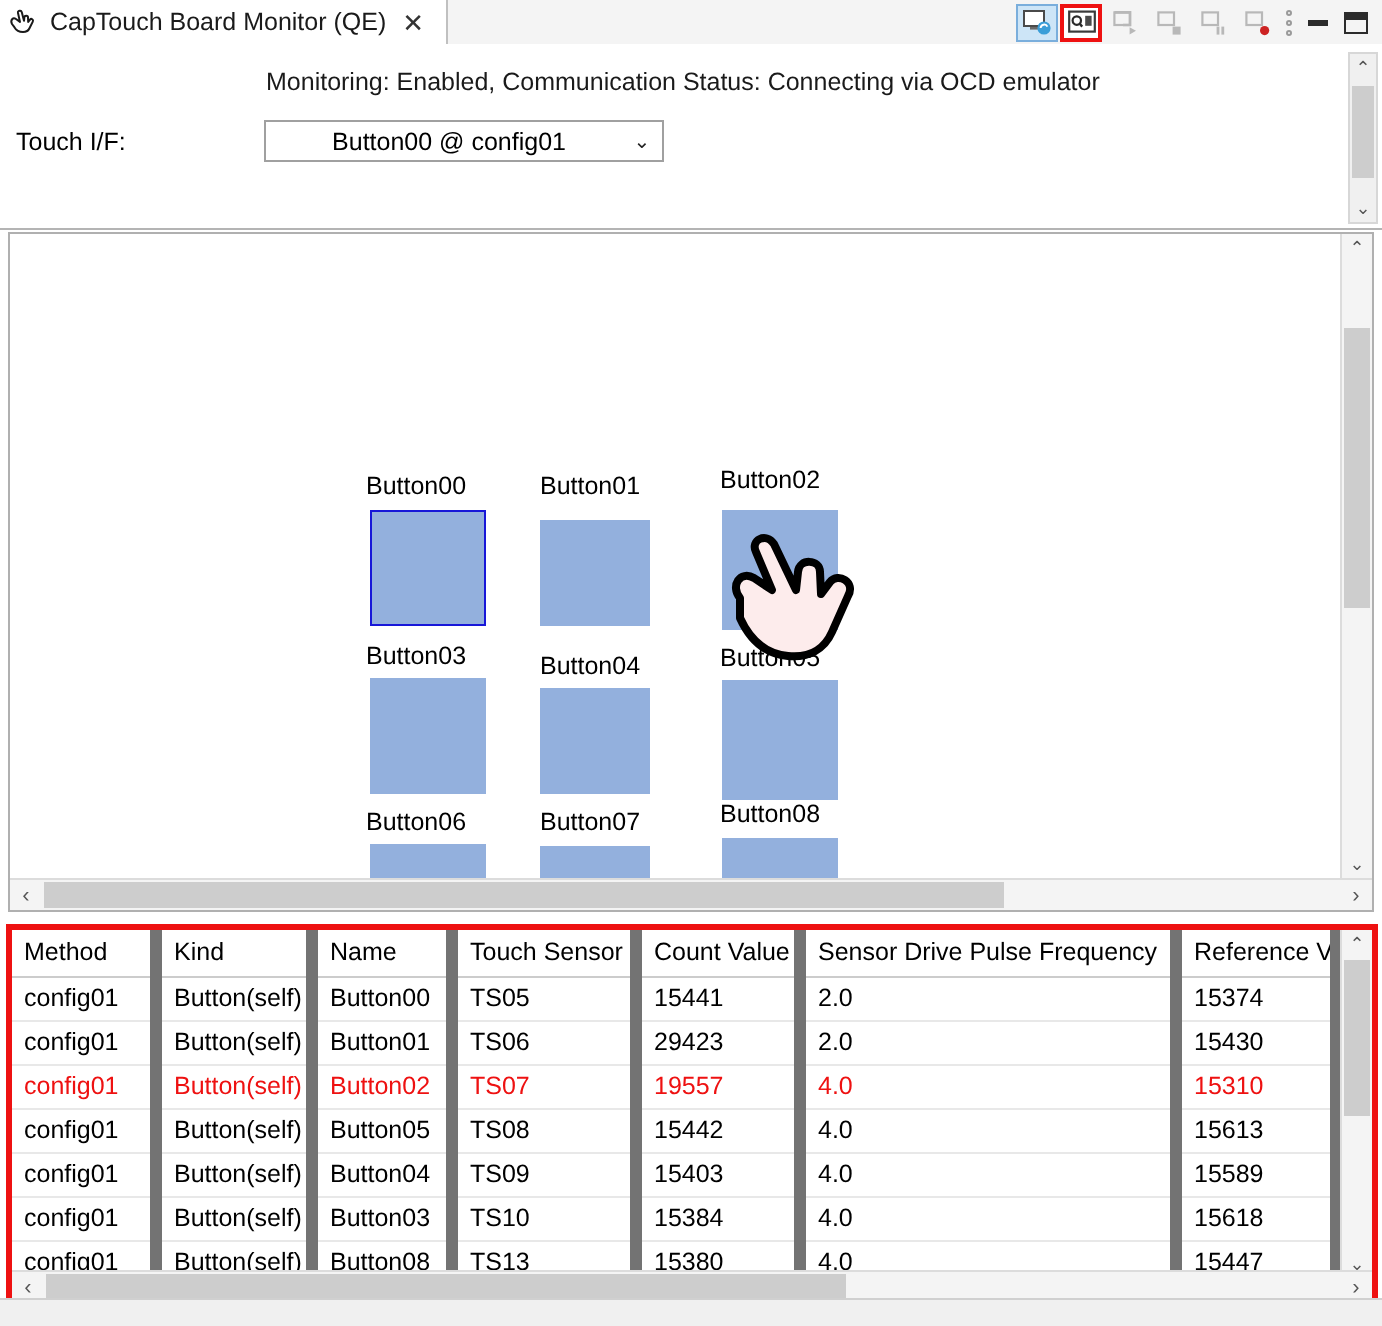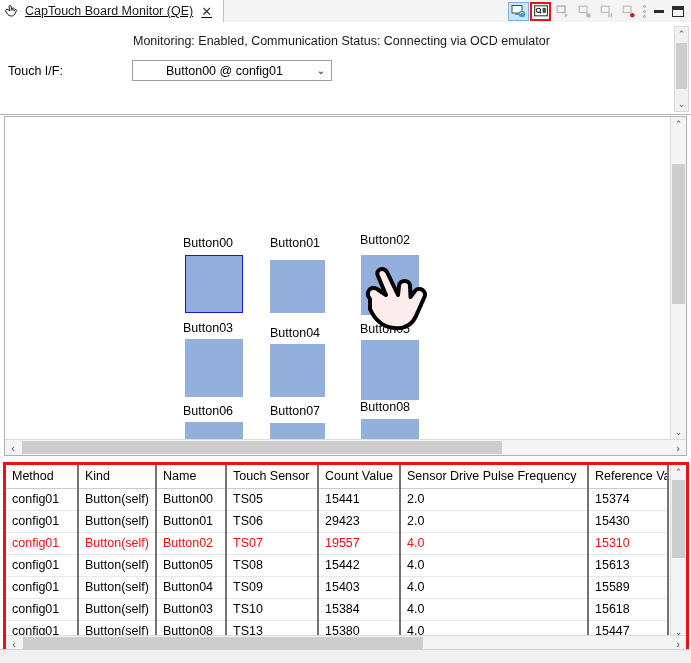--- a/index.html
+++ b/index.html
@@ -284,21 +284,21 @@
     box-sizing: border-box;
     overflow: hidden;
   }
   table.grid {
     border-collapse: collapse;
     table-layout: fixed;
     width: 662px;
     font-size: 12.5px;
   }
   table.grid th, table.grid td {
-    border-right: 2px solid #737373;
+    border-right: 6px solid #737373;
     border-bottom: 1px solid #e8e8e8;
     text-align: left;
     padding: 0 0 0 6px;
     height: 22px;
     font-weight: normal;
     white-space: nowrap;
     overflow: hidden;
     box-sizing: border-box;
   }
   table.grid th {
@@ -331,21 +331,21 @@
     border-top: 1px solid #d0d0d0;
     box-sizing: border-box;
   }
 </style>
 </head>
 <body>
 
 <div id="app">
 
   <div class="tabbar">
-    <div class="tab" id="tab-main" style="width: 224px; text-decoration: underline;">
+    <div class="tab" id="tab-main" style="width: 224px;">
       <span>
         <svg class="hand-tab-icon" viewBox="0 0 16 16">
           <path d="M2 9 C1 7 2.5 5.5 4 6.5 L6 8 L5 3.5 C4.8 2.3 6.6 1.9 6.9 3.1 L8 7.4 L8.2 5.6 C8.3 4.5 10 4.6 10 5.7 L10.1 8 L11 6.8 C11.6 6 12.9 6.8 12.4 7.8 L10.8 11 C10.2 12.4 9 13 7.5 13 C5.5 13 4 12 3.2 10.6 Z" fill="#ffffff" stroke="#1a1a1a" stroke-width="1" stroke-linejoin="round"></path>
         </svg>
       </span>
       <span class="tab-title">CapTouch Board Monitor (QE)</span>
       <span class="tab-close">✕</span>
     </div>
 
     <div class="toolbar">

